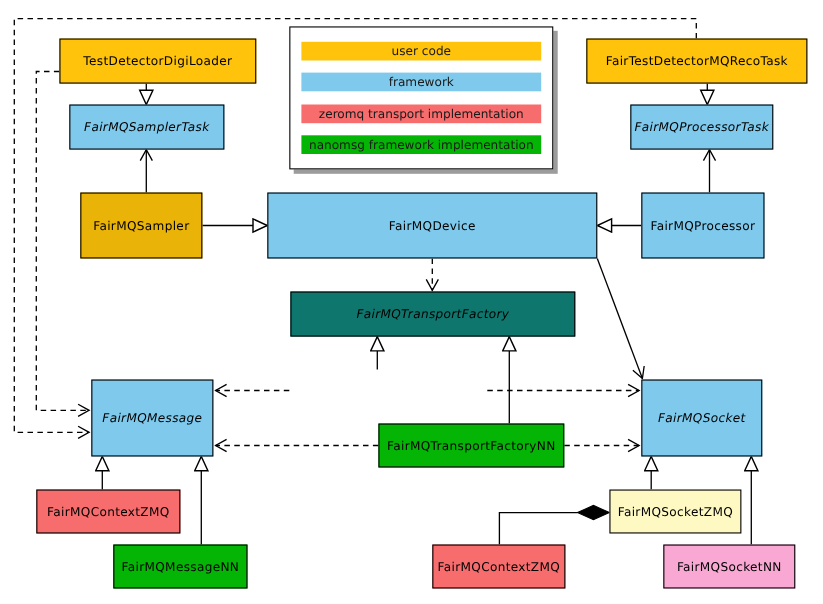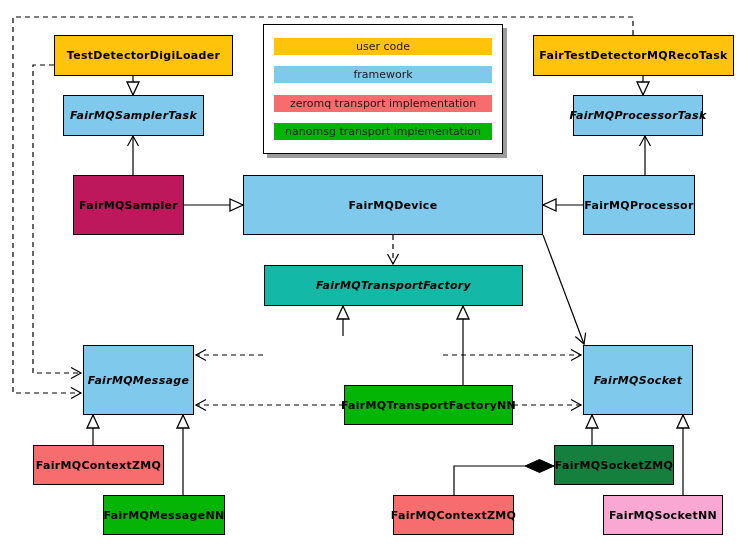--- a/index.html
+++ b/index.html
@@ -3,21 +3,21 @@
 <meta charset="utf-8">
 <style>
   html,body{margin:0;padding:0;background:#fff;}
   body{width:748px;height:549px;position:relative;font-family:"DejaVu Sans","Liberation Sans",sans-serif;}
   #canvas{position:absolute;left:0;top:0;width:748px;height:549px;}
   #edges{position:absolute;left:0;top:0;width:748px;height:549px;}
   .node{
     position:absolute;
     border:1.2px solid #000;
     display:flex;align-items:center;justify-content:center;
-    font-size:11px;font-weight:700;color:#000;
+    font-size:11px;font-weight:400;color:#000;
     letter-spacing:0.3px;text-align:center;
     box-sizing:border-box;
   }
   .node.abstract{font-style:italic;}
   .legend{
     position:absolute;left:263px;top:24px;width:240px;height:130px;
     background:#fff;border:1.4px solid #000;box-sizing:border-box;
     box-shadow:4px 4px 0 #9c9c9c;
     display:flex;flex-direction:column;justify-content:space-between;
     padding:13px 10px;
@@ -66,33 +66,33 @@
     <path d="M633,35 L633,17 L13,17 L13,393 L81,393" fill="none" stroke="#000" stroke-width="1.2" stroke-dasharray="5,4" marker-end="url(#open)"></path>
 
     <path d="M454,495 L454,466 L525,466" fill="none" stroke="#000" stroke-width="1.2"></path>
     <polygon points="525,466 539.5,459.5 554,466 539.5,472.5" fill="#000" stroke="#000"></polygon>
   </svg>
 
   <div class="node" style="left: 54px; top: 35px; width: 179px; height: 41px; background-color: rgb(255, 195, 11);">TestDetectorDigiLoader</div>
   <div class="node" style="left: 533px; top: 35px; width: 201px; height: 41px; background-color: rgb(255, 195, 11);">FairTestDetectorMQRecoTask</div>
   <div class="node abstract" style="left: 63px; top: 95px; width: 141px; height: 41px; background-color: rgb(126, 201, 236);">FairMQSamplerTask</div>
   <div class="node abstract" style="left: 573px; top: 95px; width: 130px; height: 41px; background-color: rgb(126, 201, 236);">FairMQProcessorTask</div>
-  <div class="node" style="left: 73px; top: 175px; width: 111px; height: 60px; background-color: #be185d;">FairMQSampler</div>
+  <div class="node" style="left: 73px; top: 175px; width: 111px; height: 60px; background-color: #eab308;">FairMQSampler</div>
   <div class="node" style="left: 243px; top: 175px; width: 300px; height: 60px; background-color: rgb(126, 201, 236);">FairMQDevice</div>
   <div class="node" style="left: 583px; top: 175px; width: 112px; height: 60px; background-color: rgb(126, 201, 236);">FairMQProcessor</div>
-  <div class="node abstract" style="left: 264px; top: 265px; width: 259px; height: 41px; background-color: #14b8a6;">FairMQTransportFactory</div>
+  <div class="node abstract" style="left: 264px; top: 265px; width: 259px; height: 41px; background-color: #0f766e;">FairMQTransportFactory</div>
   <div class="node" style="left: 344px; top: 385px; width: 169px; height: 40px; background-color: rgb(5, 181, 5);">FairMQTransportFactoryNN</div>
   <div class="node abstract" style="left: 83px; top: 345px; width: 111px; height: 70px; background-color: rgb(126, 201, 236);">FairMQMessage</div>
   <div class="node abstract" style="left: 583px; top: 345px; width: 110px; height: 70px; background-color: rgb(126, 201, 236);">FairMQSocket</div>
   <div class="node" style="left: 33px; top: 445px; width: 131px; height: 40px; background-color: rgb(247, 108, 108);">FairMQContextZMQ</div>
   <div class="node" style="left: 103px; top: 495px; width: 122px; height: 40px; background-color: rgb(5, 181, 5);">FairMQMessageNN</div>
-  <div class="node" style="left: 554px; top: 445px; width: 120px; height: 40px; background-color: #15803d;">FairMQSocketZMQ</div>
+  <div class="node" style="left: 554px; top: 445px; width: 120px; height: 40px; background-color: #fef9c3;">FairMQSocketZMQ</div>
   <div class="node" style="left: 603px; top: 495px; width: 120px; height: 40px; background-color: #f9a8d4;">FairMQSocketNN</div>
   <div class="node" style="left: 393px; top: 495px; width: 121px; height: 40px; background-color: rgb(247, 108, 108);">FairMQContextZMQ</div>
 
   <div class="legend">
     <div class="legend-row" style="background-color: rgb(255, 195, 11);">user code</div>
     <div class="legend-row" style="background-color: rgb(126, 201, 236);">framework</div>
     <div class="legend-row" style="background-color: rgb(247, 108, 108);">zeromq transport implementation</div>
-    <div class="legend-row" style="background-color: rgb(5, 181, 5);">nanomsg transport implementation</div>
+    <div class="legend-row" style="background-color: rgb(5, 181, 5);">nanomsg framework implementation</div>
   </div>
 
 </div>
 
 </body></html>

